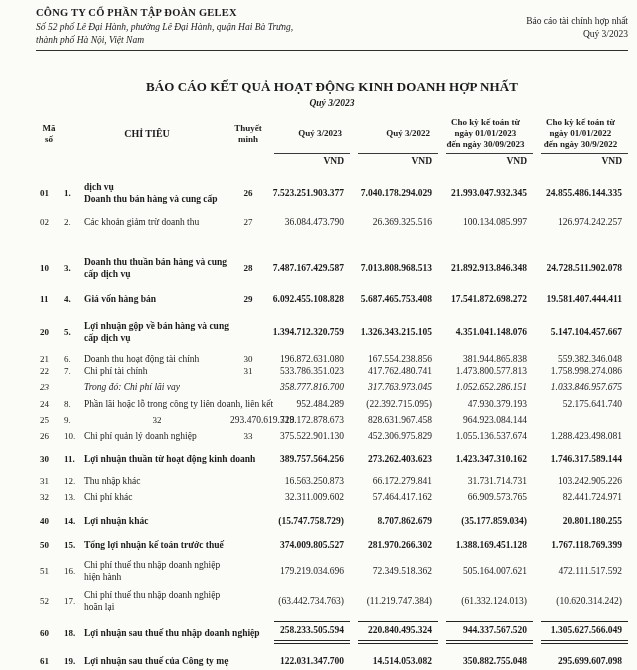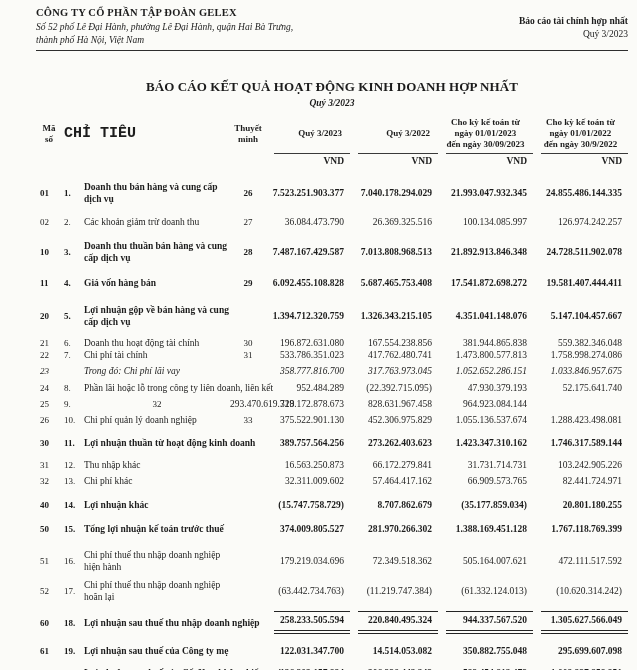--- a/index.html
+++ b/index.html
@@ -9,32 +9,32 @@
     font-family:"Liberation Serif","DejaVu Serif",serif;
   }
   .page { padding:6px 9px 0 36px; }
 
   
   .letterhead { display:flex; justify-content:space-between; align-items:flex-start;
                 border-bottom:1.6px solid #2e2e2e; padding-bottom:4px; }
   .company-name { font-weight:bold; font-size:10.5px; letter-spacing:.2px; line-height:13px; }
   .addr { font-size:9.5px; line-height:12.5px; margin-top:2px;font-style:italic; }
   .badge { text-align:right; font-size:9.5px; line-height:12.5px; padding-top:9px; }
-  .badge .b1 { font-weight:bold;text-align:right; }
+  .badge .b1 { font-weight:normal;text-align:right; }
 
   
   .title { text-align:center; font-weight:bold; font-size:13px; margin-top:28px; letter-spacing:.1px; }
   .subtitle { text-align:center; font-weight:bold; font-style:italic; font-size:9.5px; margin-top:3px; }
 
   
   .grid { display:grid; grid-template-columns:26px 22px 146px 36px 84px 88px 95px 95px; }
 
   .thead { margin-top:9px; font-weight:bold; font-size:9px; line-height:11px; align-items:center; }
   .th-code { text-align:center; }
-  .th-item { grid-column:2 / span 2; text-align:left; padding-left:2px; font-size:15px; align-self:center;font-family:Liberation Mono, monospace; }
+  .th-item { grid-column:2 / span 2; text-align:center; padding-left:2px; font-size:10px; align-self:center; }
   .th-note { text-align:center; }
   .th-val  { text-align:center; }
   .th-val.qcol { text-align:right; padding-right:8px; align-self:center; }
 
   .unit-row { font-weight:bold; font-size:9.5px; margin-top:3px; line-height:12px; }
   .unit-cell { text-align:right; padding:1px 6px 0 0; margin-left:8px; border-top:1.3px solid #3a3a3a; }
 
   
   .trow { font-size:9.5px; line-height:12px; align-items:center; }
   .c-code { text-align:left; padding-left:4px; font-size:9px; align-self:center; }
@@ -107,42 +107,42 @@
       <div class="unit-cell">VND</div>
       <div class="unit-cell">VND</div>
     </div>
 
   <div>
 
   <div class="grid trow row-bold" style="margin-top: 14px;">
         <div class="c-code">01</div>
         <div class="c-no">1.</div>
         <div class="c-label">
+          <div class="ln">dịch vụ</div>
           <div class="ln">Doanh thu bán hàng và cung cấp</div>
-          <div class="ln">dịch vụ</div>
         </div>
         <div class="c-note">26</div>
         <div class="c-val">7.523.251.903.377</div>
         <div class="c-val">7.040.178.294.029</div>
         <div class="c-val">21.993.047.932.345</div>
         <div class="c-val">24.855.486.144.335</div>
       </div>
       <div class="grid trow" style="margin-top: 11px;">
         <div class="c-code">02</div>
         <div class="c-no">2.</div>
         <div class="c-label">
           <div class="ln">Các khoản giảm trừ doanh thu</div>
         </div>
         <div class="c-note">27</div>
         <div class="c-val">36.084.473.790</div>
         <div class="c-val">26.369.325.516</div>
         <div class="c-val">100.134.085.997</div>
         <div class="c-val">126.974.242.257</div>
       </div>
-      <div class="grid trow row-bold" style="margin-top: 12px;">
+      <div class="grid trow row-bold" style="margin-top: 28px;">
         <div class="c-code">10</div>
         <div class="c-no">3.</div>
         <div class="c-label">
           <div class="ln">Doanh thu thuần bán hàng và cung</div>
           <div class="ln">cấp dịch vụ</div>
         </div>
         <div class="c-note">28</div>
         <div class="c-val">7.487.167.429.587</div>
         <div class="c-val">7.013.808.968.513</div>
         <div class="c-val">21.892.913.846.348</div>
@@ -287,21 +287,21 @@
         <div class="c-code">50</div>
         <div class="c-no">15.</div>
         <div class="c-label" style="grid-column: 3 / span 2;">
           <div class="ln">Tổng lợi nhuận kế toán trước thuế</div>
         </div>
         <div class="c-val">374.009.805.527</div>
         <div class="c-val">281.970.266.302</div>
         <div class="c-val">1.388.169.451.128</div>
         <div class="c-val">1.767.118.769.399</div>
       </div>
-      <div class="grid trow" style="margin-top: 14px;">
+      <div class="grid trow" style="margin-top: 8px;">
         <div class="c-code">51</div>
         <div class="c-no">16.</div>
         <div class="c-label" style="grid-column: 3 / span 2;">
           <div class="ln">Chi phí thuế thu nhập doanh nghiệp</div>
           <div class="ln">hiện hành</div>
         </div>
         <div class="c-val">179.219.034.696</div>
         <div class="c-val">72.349.518.362</div>
         <div class="c-val">505.164.007.621</div>
         <div class="c-val">472.111.517.592</div>

